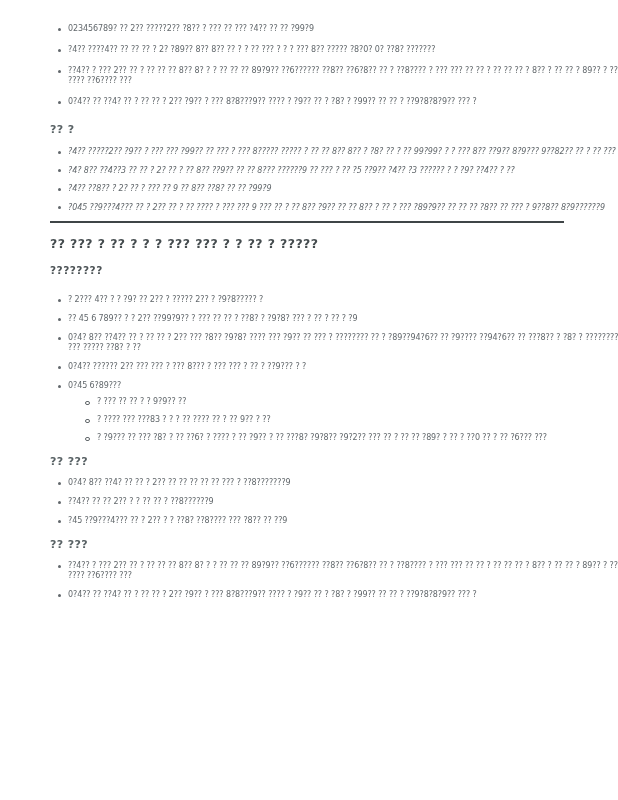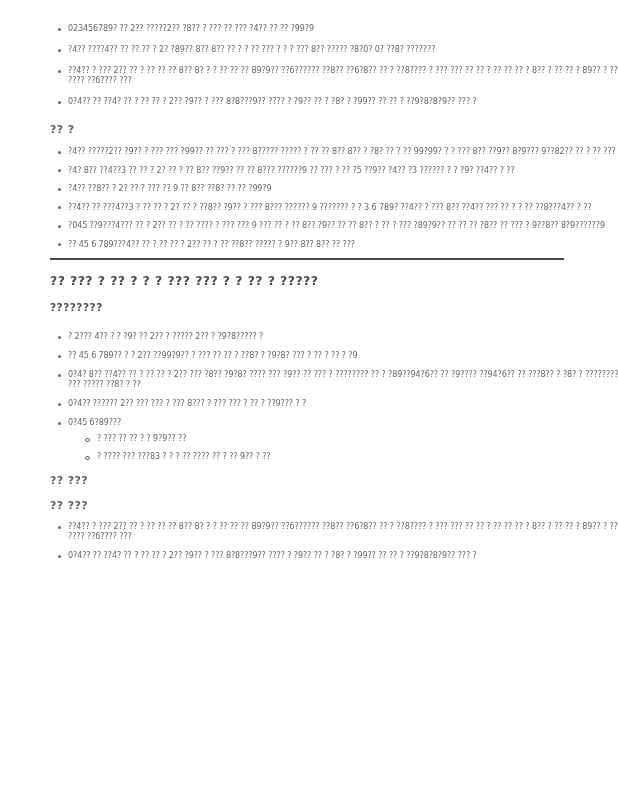--- a/index.html
+++ b/index.html
@@ -7,21 +7,21 @@
     position:relative;width:618px;height:800px;background:#ffffff;overflow:hidden;
     font-family:"DejaVu Sans",sans-serif;
   }
   .content{
     position:absolute;left:50px;top:24px;right:12px;
     color:#61676b;font-size:8px;line-height:10px;letter-spacing:-0.1px;
   }
   ul{list-style:none;margin:0;padding:0 0 0 18px;}
   li{position:relative;margin-bottom:9px;}
   ul.intro > li{margin-bottom:11px;}
-  ul.compact > li{margin-bottom:8.5px;}
+  ul.compact > li{margin-bottom:8.5px;font-style:italic;}
   li::before{
     content:"";position:absolute;left:-10px;top:3.5px;width:3px;height:3px;
     background:#61676b;border-radius:50%;
   }
   ul.nested{padding-left:29px;margin-top:6px;}
   ul.nested > li{margin-bottom:8px;}
   ul.nested > li::before{
     background:transparent;border:1px solid #61676b;width:2.5px;height:2.5px;left:-12px;
   }
   .ln{white-space:nowrap;}
@@ -70,27 +70,21 @@
       <li>
           <div class="ln">?4?? ?????2?? ?9?? ? ??? ??? ?99?? ?? ??? ? ??? 8????? ????? ? ?? ?? 8?? 8?? ? ?8? ?? ? ?? 99?99? ? ? ??? 8?? ??9?? 8?9??? 9??82?? ?? ? ?? ???</div>
         </li>
       <li>
           <div class="ln">?4? 8?? ??4??3 ?? ?? ? 2? ?? ? ?? 8?? ??9?? ?? ?? 8??? ??????9 ?? ??? ? ?? ?5 ??9?? ?4?? ?3 ?????? ? ? ?9? ??4?? ? ??</div>
         </li>
       <li>
           <div class="ln">?4?? ??8?? ? 2? ?? ? ??? ?? 9 ?? 8?? ??8? ?? ?? ?99?9</div>
         </li>
       <li>
-          <div class="ln">??4?? ?? ???4??3 ? ?? ?? ? 2? ?? ? ??8?? ?9?? ? ??? 8??? ?????? 9 ??????? ? ? 3 6 789? ??4?? ? ??? 8?? ??4?? ??? ?? ? ? ?? ??8???4?? ? ??</div>
-        </li>
-      <li>
           <div class="ln">?045 ??9???4??? ?? ? 2?? ?? ? ?? ???? ? ??? ??? 9 ??? ?? ? ?? 8?? ?9?? ?? ?? 8?? ? ?? ? ??? ?89?9?? ?? ?? ?? ?8?? ?? ??? ? 9??8?? 8?9??????9</div>
-        </li>
-      <li>
-          <div class="ln">?? 45 6 789???4?? ?? ? ?? ?? ? 2?? ?? ? ?? ??8?? ????? ? 9?? 8?? 8?? ?? ???</div>
         </li>
     </ul>
 
     <hr class="rule">
 
     <h1 class="doc-title">?? ??? ? ?? ? ? ? ??? ???  ? ? ?? ? ?????</h1>
     <h2 class="doc-subtitle">????????</h2>
 
     <ul>
       <li>
@@ -108,26 +102,40 @@
         </li>
       <li>
         <div class="ln">0?45 6?89???</div>
         <ul class="nested">
           <li>
               <div class="ln">? ??? ?? ?? ? ? 9?9?? ??</div>
             </li>
           <li>
               <div class="ln">? ???? ??? ???83 ? ? ? ?? ???? ?? ? ?? 9?? ? ??</div>
             </li>
+          <li>
+              <div class="ln">? ?9??? ?? ??? ?8? ? ?? ??6? ? ???? ? ?? ?9?? ? ?? ???8? ?9?8?? ?9?2?? ??? ?? ? ?? ?? ?89? ? ?? ? ??0 ?? ? ?? ?6??? ???</div>
+            </li>
         </ul>
       </li>
     </ul>
 
     <h3 class="sec">?? ???</h3>
 
+    <ul>
+      <li>
+          <div class="ln">0?4? 8?? ??4? ?? ?? ? 2?? ?? ?? ?? ?? ?? ??? ? ??8???????9</div>
+        </li>
+      <li>
+          <div class="ln">??4?? ?? ?? 2?? ? ? ?? ?? ? ??8??????9</div>
+        </li>
+      <li>
+          <div class="ln">?45 ??9???4??? ?? ? 2?? ? ? ??8? ??8???? ??? ?8?? ?? ??9</div>
+        </li>
+    </ul>
 
     <h3 class="sec">?? ???</h3>
 
     <ul>
       <li>
         <div class="ln">??4?? ? ??? 2?? ?? ? ?? ?? ?? 8?? 8? ? ? ?? ?? ?? 89?9?? ??6?????? ??8?? ??6?8?? ?? ? ??8???? ? ??? ??? ?? ?? ? ?? ?? ?? ? 8?? ? ?? ?? ? 89?? ? ??? ? ??0</div>
         <div class="ln">???? ??6???? ???</div>
       </li>
       <li>
           <div class="ln">0?4?? ?? ??4? ?? ? ?? ?? ? 2?? ?9?? ? ??? 8?8???9?? ???? ? ?9?? ?? ? ?8? ? ?99?? ?? ?? ? ??9?8?8?9?? ??? ?</div>

